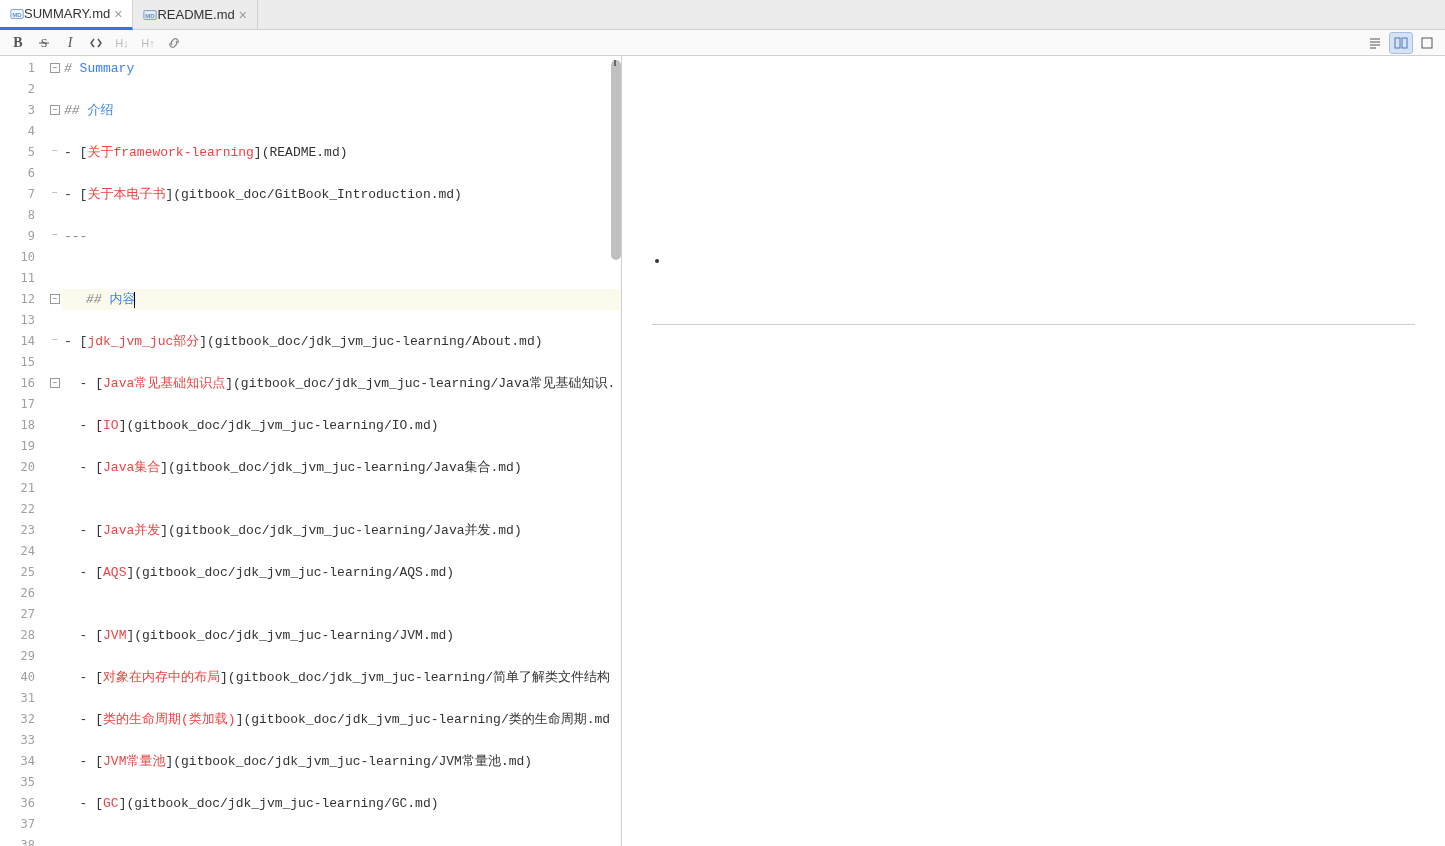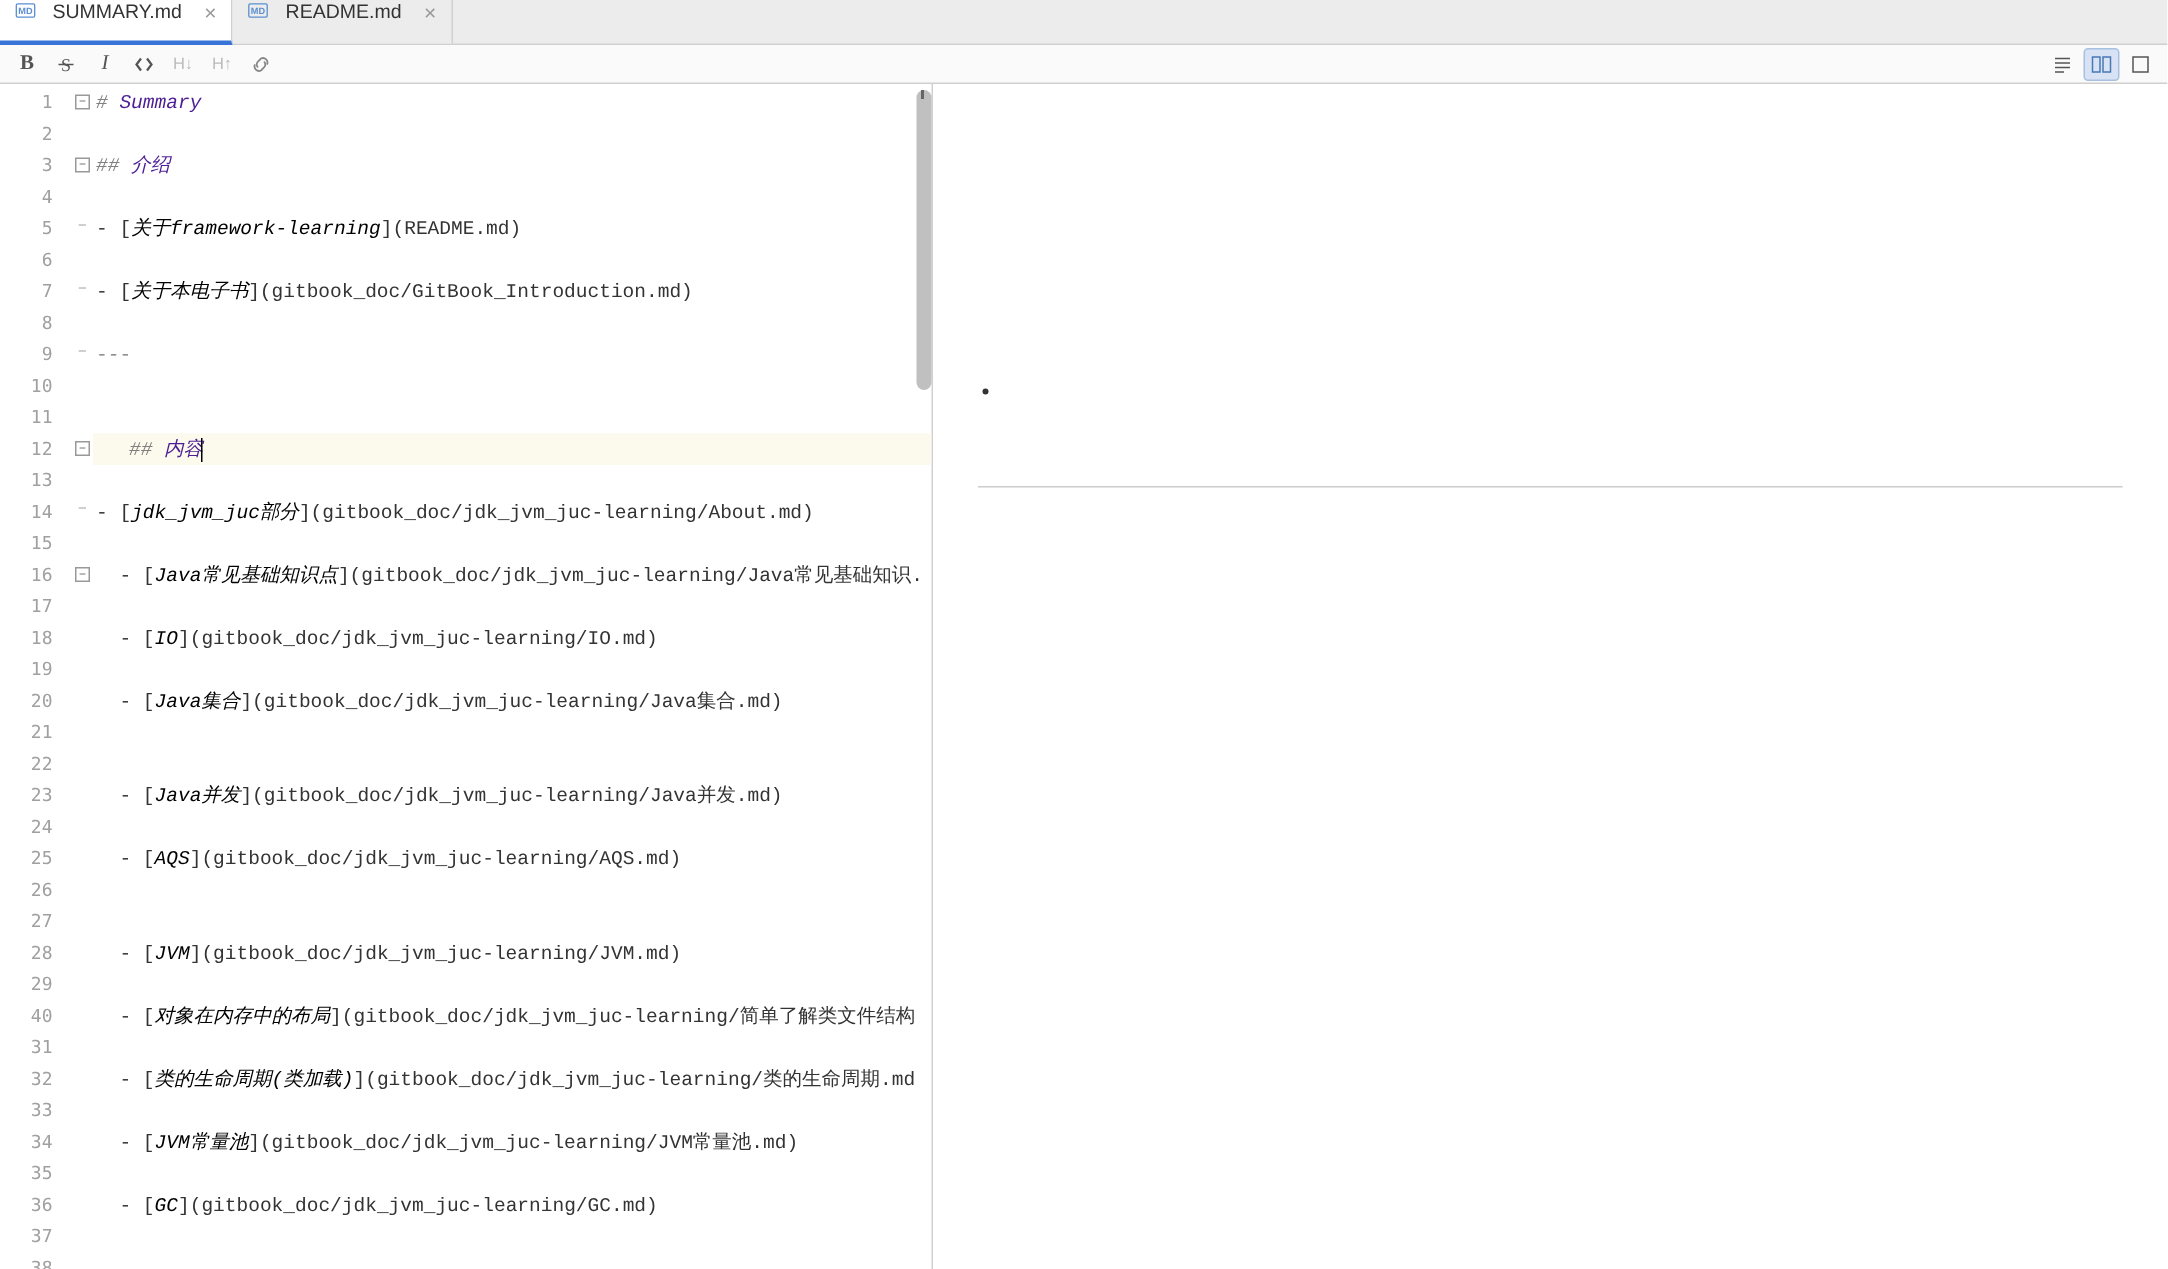--- a/index.html
+++ b/index.html
@@ -1,42 +1,42 @@
 <!DOCTYPE html>
 <html><head>
 <meta charset="utf-8">
 <style>
 * { margin: 0; padding: 0; box-sizing: border-box; }
 body { font-family: -apple-system, BlinkMacSystemFont, "Segoe UI", sans-serif; background: #fff; height: 846px; width: 1445px; overflow: hidden; display: flex; flex-direction: column; }
 .tabs-bar { display: flex; background: #ececec; border-bottom: 1px solid #d0d0d0; height: 30px; }
-.tab { display: flex; align-items: flex-start; padding: 0 10px; background: #ececec; border-right: 1px solid #d0d0d0; font-size: 13px; color: #333; cursor: pointer; gap: 11px; }
+.tab { display: flex; align-items: center; padding: 0 10px; background: #ececec; border-right: 1px solid #d0d0d0; font-size: 13px; color: #333; cursor: pointer; gap: 0; }
 .tab.active { background: #fff; border-bottom: 3px solid #3874d8; margin-bottom: -1px; }
 .tab-icon { width: 14px; height: 14px; display: inline-flex; }
 .tab-close { color: #999; font-size: 14px; margin-left: 4px; }
 .toolbar { display: flex; align-items: center; background: #fafafa; border-bottom: 1px solid #d0d0d0; height: 26px; padding: 0 6px; justify-content: space-between; }
 .toolbar-left, .toolbar-right { display: flex; align-items: center; gap: 2px; }
 .tool-btn { width: 24px; height: 22px; display: inline-flex; align-items: center; justify-content: center; color: #555; cursor: pointer; border-radius: 3px; }
 .tool-btn.disabled { color: #bbb; cursor: default; }
 .tool-btn.active { background: #d7e3f5; border: 1px solid #a8c0e0; }
 .tool-btn.bold { font-weight: bold; font-family: Georgia, serif; font-size: 14px; }
 .tool-btn.italic { font-style: italic; font-family: Georgia, serif; font-size: 14px; }
 .main { display: flex; flex: 1; overflow: hidden; }
 .editor-pane { display: flex; flex: 0 0 622px; position: relative; border-right: 1px solid #d0d0d0; }
 .gutter { flex: 0 0 50px; background: #fff; text-align: right; padding-right: 14px; font-family: Consolas, monospace; font-size: 12px; color: #a0a0a0; border-right: 1px solid transparent; padding-top: 2px; position: relative; }
 .line-num { height: 21px; line-height: 21px; }
 .fold-strip { flex: 0 0 12px; position: relative; }
 .fold-mark { position: absolute; width: 10px; height: 10px; border: 1px solid #999; background: #fff; font-size: 8px; line-height: 8px; text-align: center; color: #666; left: 0; }
 .code-area { flex: 1; font-family: Consolas, "Courier New", monospace; font-size: 13px; line-height: 21px; padding-top: 2px; position: relative; overflow: hidden; }
 .code-line { height: 21px; white-space: pre; padding-left: 2px; }
 .code-line.highlighted { background: #fcfaed; padding-left: 24px; }
 .tk-hash { color: #808080; font-style: italic; }
-.tk-heading { color: #4c1d95; font-style: italic; }
+.tk-heading { color: #3b82f6; }
 .tk-dash { color: #333; }
 .tk-bracket { color: #333; }
-.tk-linktext { color: #000000; font-style: italic; }
+.tk-linktext { color: #ef4444; }
 .tk-linkurl { color: #333; }
 .tk-hr { color: #888; }
 .cursor { display: inline-block; width: 1px; height: 16px; background: #000; vertical-align: middle; margin-left: -1px; }
 .scrollbar-v { position: absolute; right: 0; top: 0; width: 12px; height: 100%; background: transparent; }
 .scroll-thumb { position: absolute; right: 0; top: 4px; width: 10px; height: 200px; background: #c0c0c0; border-radius: 5px; }
 .scroll-marker { position: absolute; right: 5px; top: 4px; width: 2px; height: 6px; background: #666; }
 .preview-pane { flex: 1; background: #fff; padding: 20px 30px; font-size: 14px; color: #333; overflow: auto; position: relative; }
 .preview-bullet { list-style: disc; margin-left: 18px; margin-top: 176px; height: 12px; }
 .preview-hr { border: none; border-top: 1.5px solid #ccc; margin-top: 60px; width: 100%; }
 </style>

